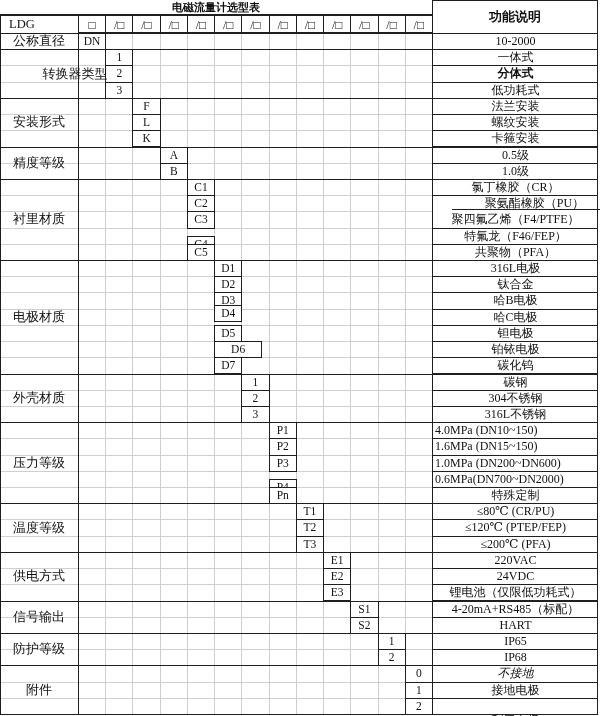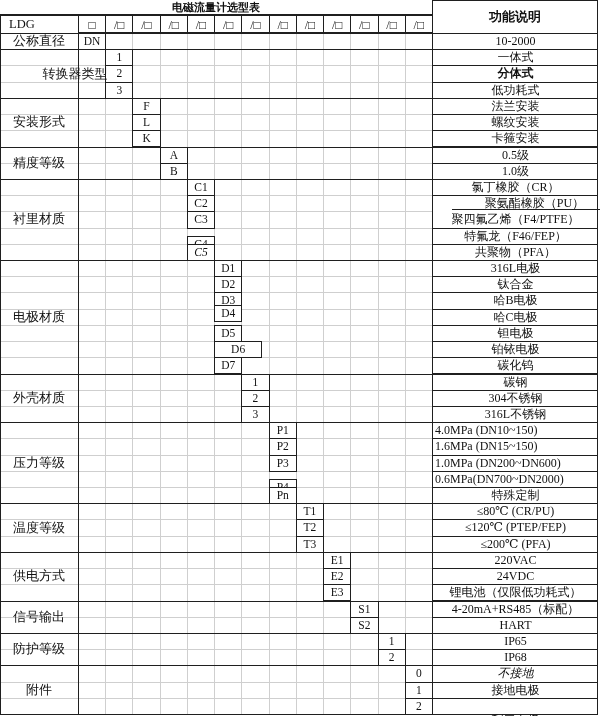--- a/index.html
+++ b/index.html
@@ -152,21 +152,21 @@
       <div class="ln" style="left: 0px; top: 178.929px; width: 598px; height: 1px;"></div>
       <div class="lbl" style="left: 0px; top: 178.929px; width: 78px; height: 81.0714px;">衬里材质</div>
       <div class="codecell" style="left: 186.923px; top: 178.929px; width: 28.2308px; height: 17.2143px; line-height: 15.2143px;">C1</div>
       <div class="desc" style="left: 433px; top: 178.929px; width: 165px; height: 17.2143px; line-height: 16.2143px;">氯丁橡胶（CR）</div>
       <div class="codecell" style="left: 186.923px; top: 195.143px; width: 28.2308px; height: 17.2143px; line-height: 15.2143px;">C2</div>
       <div class="desc" style="left: 452px; top: 195.143px; width: 165px; height: 15px; line-height: 16.2143px;">聚氨酯橡胶（PU）</div>
       <div class="codecell" style="left: 186.923px; top: 211.357px; width: 28.2308px; height: 17.2143px; line-height: 15.2143px;">C3</div>
       <div class="desc" style="left: 433px; top: 211.357px; width: 165px; height: 17.2143px; line-height: 16.2143px;">聚四氟乙烯（F4/PTFE）</div>
       <div class="codecell" style="left: 186.923px; top: 227.571px; width: 28.2308px; height: 17.2143px; line-height: 15.2143px; margin-top: 8px;">C4</div>
       <div class="desc" style="left: 433px; top: 227.571px; width: 165px; height: 17.2143px; line-height: 16.2143px;">特氟龙（F46/FEP）</div>
-      <div class="codecell" style="left: 186.923px; top: 243.786px; width: 28.2308px; height: 17.2143px; line-height: 15.2143px; font-style: italic;">C5</div>
+      <div class="codecell" style="left: 186.923px; top: 243.786px; width: 28.2308px; height: 17.2143px; line-height: 15.2143px;">C5</div>
       <div class="desc" style="left: 433px; top: 243.786px; width: 165px; height: 17.2143px; line-height: 16.2143px;">共聚物（PFA）</div>
       <div class="ln" style="left: 0px; top: 260px; width: 598px; height: 1px;"></div>
       <div class="lbl" style="left: 0px; top: 260px; width: 78px; height: 113.5px;">电极材质</div>
       <div class="codecell" style="left: 214.154px; top: 260px; width: 28.2308px; height: 17.2143px; line-height: 15.2143px;">D1</div>
       <div class="desc" style="left: 433px; top: 260px; width: 165px; height: 17.2143px; line-height: 16.2143px;">316L电极</div>
       <div class="codecell" style="left: 214.154px; top: 276.214px; width: 28.2308px; height: 17.2143px; line-height: 15.2143px;">D2</div>
       <div class="desc" style="left: 433px; top: 276.214px; width: 165px; height: 17.2143px; line-height: 16.2143px;">钛合金</div>
       <div class="codecell" style="left: 214.154px; top: 292.429px; width: 28.2308px; height: 17.2143px; line-height: 15.2143px;">D3</div>
       <div class="desc" style="left: 433px; top: 292.429px; width: 165px; height: 17.2143px; line-height: 16.2143px;">哈B电极</div>
       <div class="codecell" style="left: 214.154px; top: 305px; width: 28.2308px; height: 17.2143px; line-height: 15.2143px;">D4</div>

